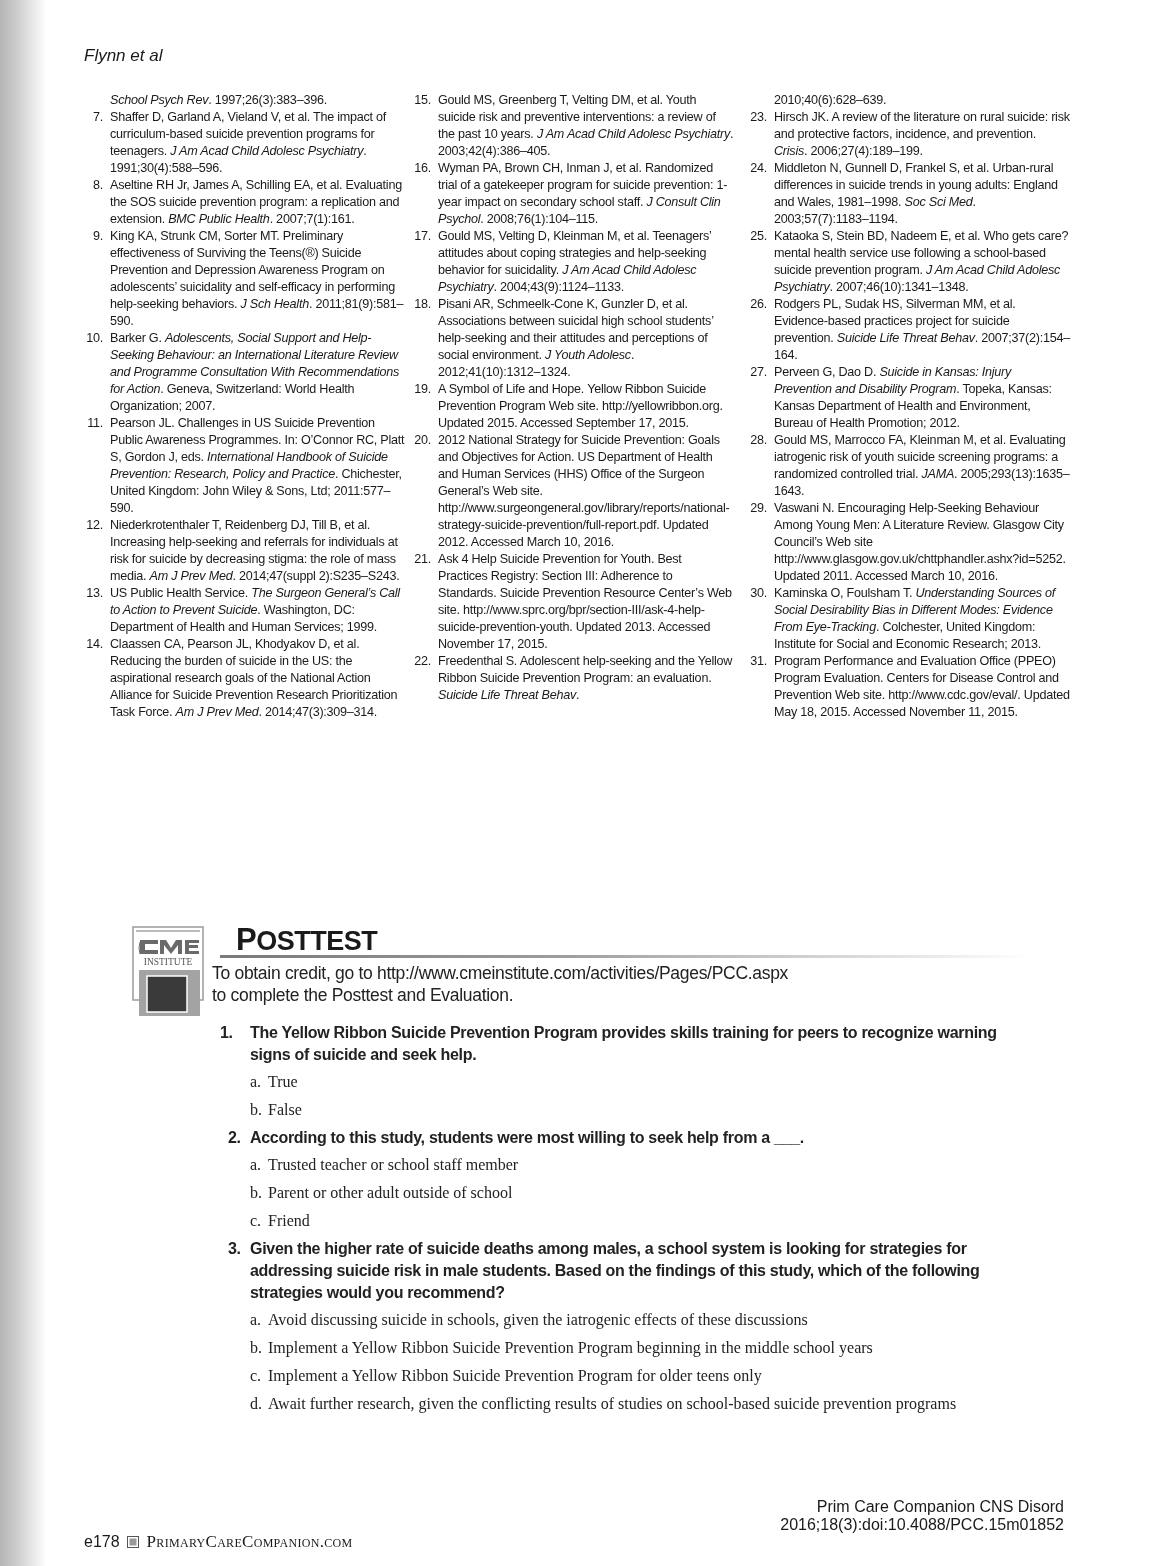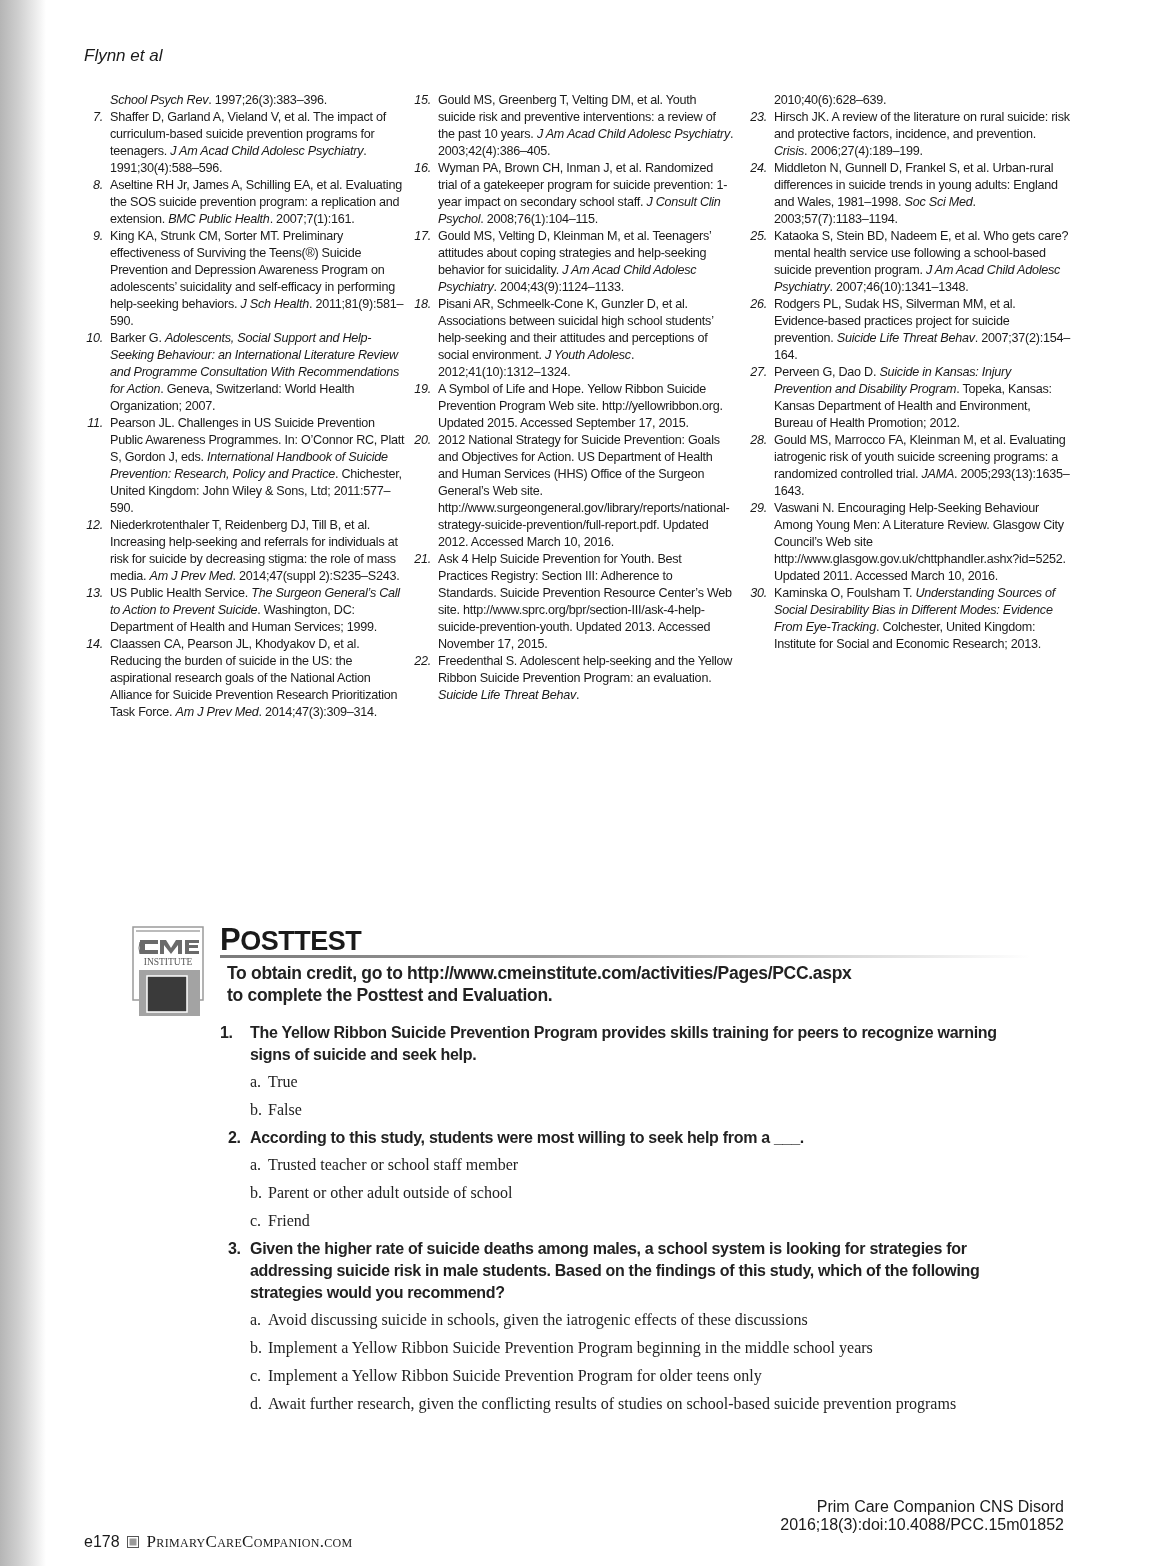--- a/index.html
+++ b/index.html
@@ -19,40 +19,40 @@
       position: absolute; top: 92px; left: 84px; width: 990px;
       display: flex; gap: 0;
     }
     .ref-col { width: 330px; padding-right: 4px; box-sizing: border-box; }
     .ref-col:nth-child(2) { margin-left: 2px; }
     .ref-col:nth-child(3) { margin-left: 10px; }
     .ref {
       display: flex; font-size: 12.6px; line-height: 17px; letter-spacing: -0.25px;
       font-family: "Liberation Sans Narrow", "Liberation Sans", sans-serif;
     }
-    .ref .num { width: 26px; flex: 0 0 26px; text-align: right; padding-right: 7px; box-sizing: border-box; font-style: italic; }
+    .ref .num { width: 26px; flex: 0 0 26px; text-align: right; padding-right: 7px; box-sizing: border-box; }
     .ref .body { flex: 1; }
     .ref .body i { font-style: italic; }
 
     .posttest { position: absolute; left: 132px; top: 922px; width: 900px; }
     .cme-logo {
       position: absolute; left: 0; top: 4px; width: 76px; height: 90px;
     }
     .pt-title {
-      position: absolute; left: 88px; top: 0; font-size: 27px; font-weight: bold;
+      position: absolute; left: 104px; top: 0; font-size: 27px; font-weight: bold;
       letter-spacing: -0.5px; color: #1a1a1a;
     }
     .pt-title .big { font-size: 31px; }
     .pt-rule {
       position: absolute; left: 88px; top: 33px; width: 810px; height: 3px;
       background: linear-gradient(to right, #7a7a7a 0%, #9a9a9a 40%, #e5e5e5 85%, #ffffff 100%);
     }
     .pt-intro {
-      position: absolute; left: 95px; top: 40px; width: 800px; font-size: 17.5px;
-      line-height: 22px; font-weight: bold; color: #222; letter-spacing: -0.3px;
+      position: absolute; left: 80px; top: 40px; width: 800px; font-size: 17.5px;
+      line-height: 22px; font-weight: normal; color: #222; letter-spacing: -0.3px;
     }
     .questions { position: absolute; left: 88px; top: 100px; width: 820px; }
     .question { margin-bottom: 6px; }
     .q-stem {
       display: flex; font-size: 16px; line-height: 22px; font-weight: bold; color: #222;
       letter-spacing: -0.3px;
     }
     .q-stem .qn { width: 30px; flex: 0 0 30px; }
     .q-stem.q1 .qn { width: 30px; }
     .q-stem.q1 .qtext { text-indent: 0; }
@@ -191,20 +191,24 @@
         <span class="num">28.</span>
         <span class="body"><span>Gould MS, Marrocco FA, Kleinman M, et al. Evaluating iatrogenic risk of youth suicide screening programs: a randomized controlled trial. </span><i>JAMA</i><span>. 2005;293(13):1635–1643.</span></span>
       </div>
       <div class="ref">
         <span class="num">29.</span>
         <span class="body"><span>Vaswani N. Encouraging Help-Seeking Behaviour Among Young Men: A Literature Review. Glasgow City Council’s Web site http://www.glasgow.gov.uk/chttphandler.ashx?id=5252. Updated 2011. Accessed March 10, 2016.</span></span>
       </div>
       <div class="ref">
         <span class="num">30.</span>
         <span class="body"><span>Kaminska O, Foulsham T. </span><i>Understanding Sources of Social Desirability Bias in Different Modes: Evidence From Eye-Tracking</i><span>. Colchester, United Kingdom: Institute for Social and Economic Research; 2013.</span></span>
+      </div>
+      <div class="ref">
+        <span class="num">31.</span>
+        <span class="body"><span>Program Performance and Evaluation Office (PPEO) Program Evaluation. Centers for Disease Control and Prevention Web site. http://www.cdc.gov/eval/. Updated May 18, 2015. Accessed November 11, 2015.</span></span>
       </div>
     </div>
 </div>
 
 <div class="posttest">
   <svg class="cme-logo" viewBox="0 0 76 90">
     <rect x="1" y="1" width="70" height="73" fill="none" stroke="#9a9a9a" stroke-width="1.5"></rect>
     <rect x="4" y="4" width="64" height="2" fill="#bbb"></rect>
     <g fill="#6a6a6a">
       <path d="M8 14 h18 v4 h-13 v6 h13 v4 h-18 z"></path>

